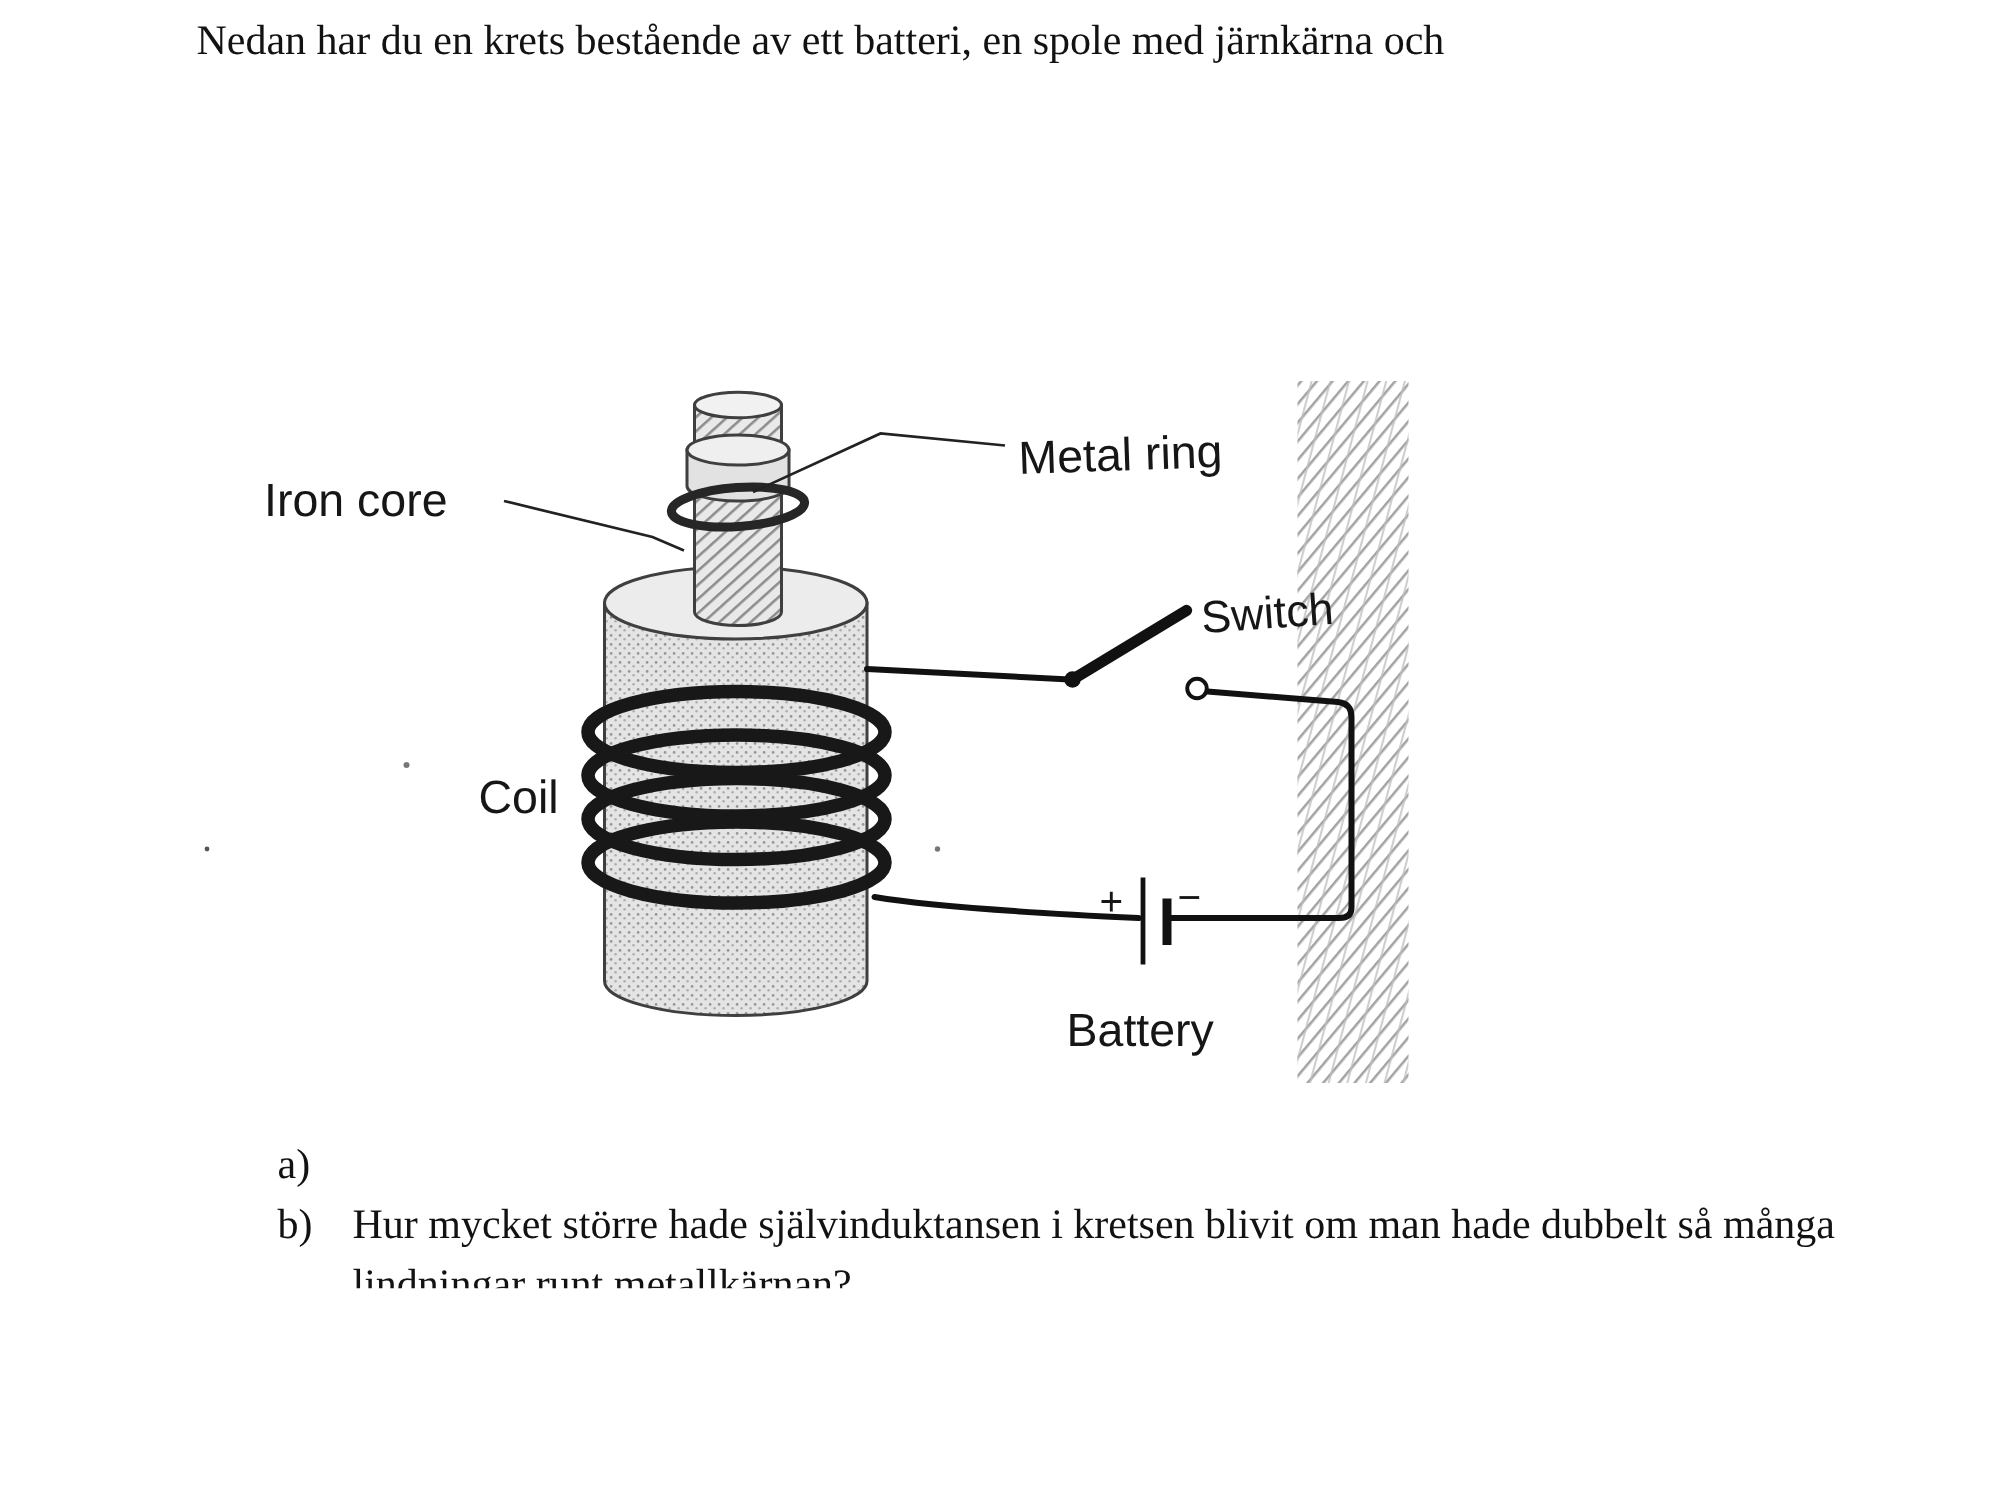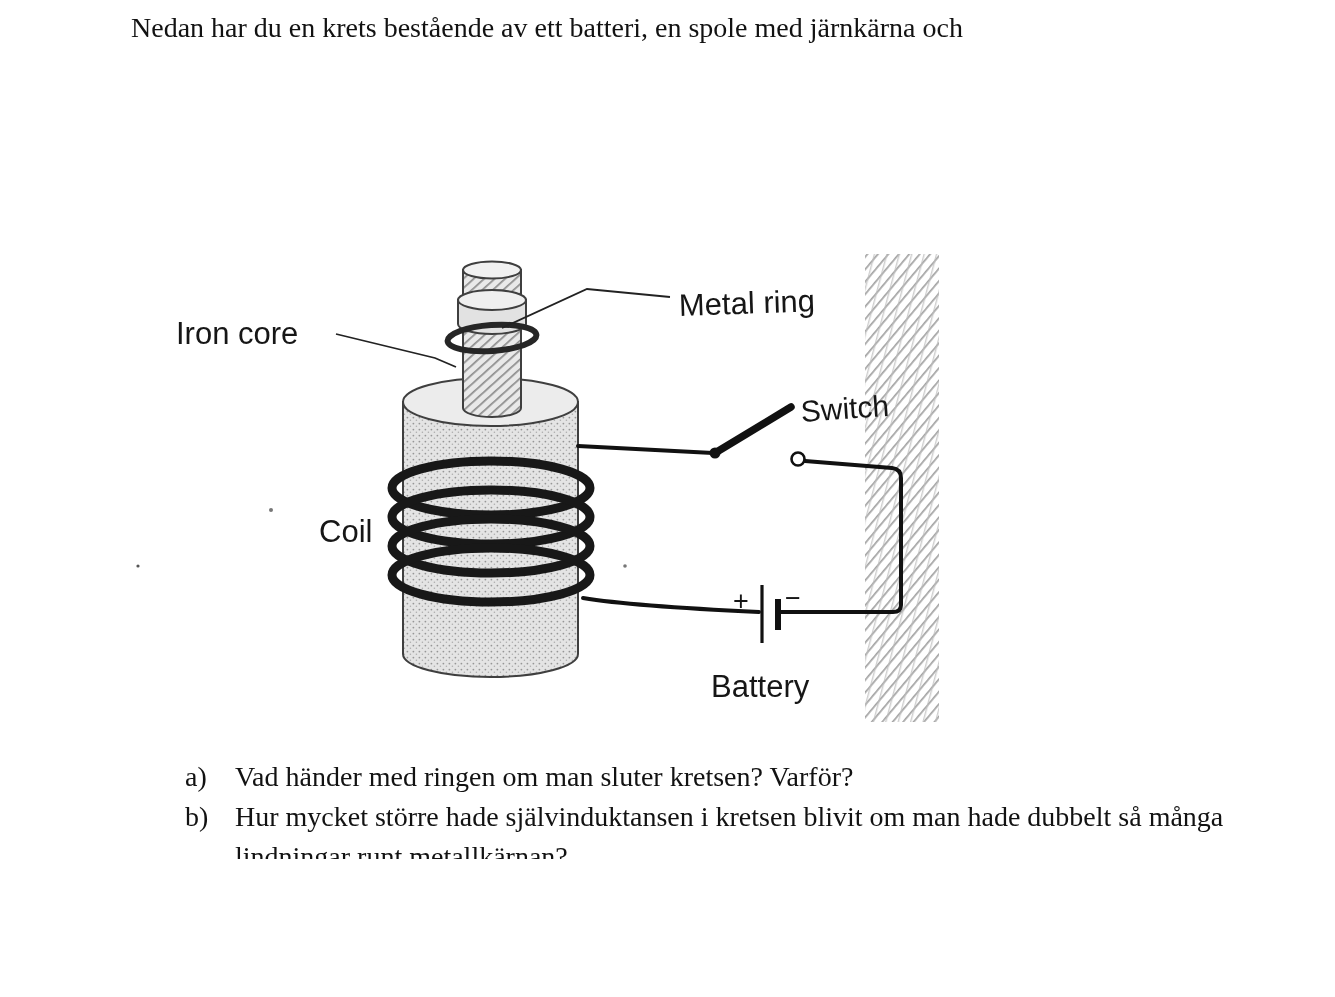--- a/index.html
+++ b/index.html
@@ -133,21 +133,20 @@
         <circle cx="141" cy="262" r="2"></circle>
         <circle cx="8" cy="318" r="1.6" fill="#555555"></circle>
         <circle cx="495" cy="318" r="1.8"></circle>
       </g>
     </svg>
   </div>
 
   <div class="questions">
     <div class="q">
       <span class="marker">a)</span>
-      <span class="qtext">Vad händer med ringen om man sluter kretsen? Varför?</span>
     </div>
     <div class="q">
       <span class="marker">b)</span>
       <span class="qtext">Hur mycket större hade självinduktansen i kretsen blivit om man hade dubbelt så många lindningar runt metallkärnan?</span>
     </div>
   </div>
 
 </div>
 
 </body></html>

